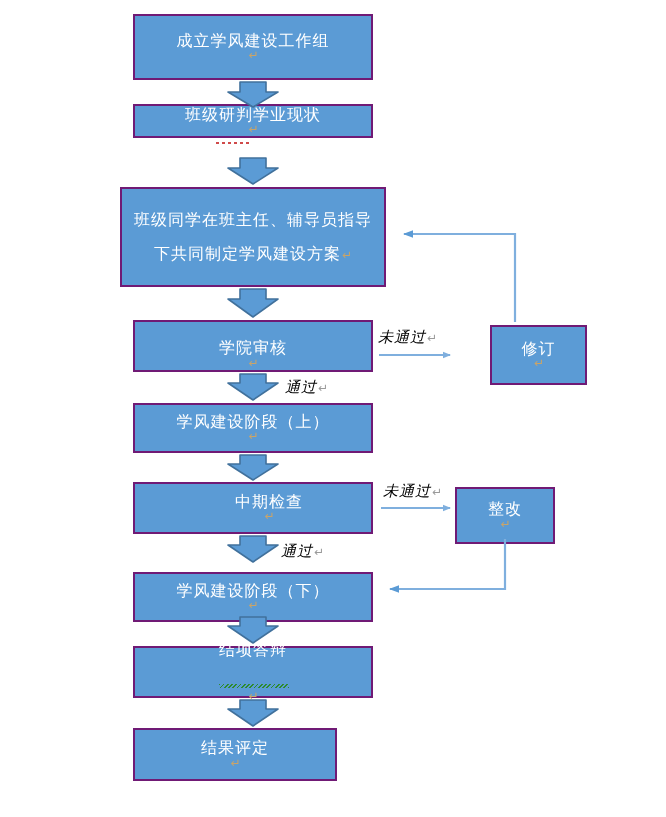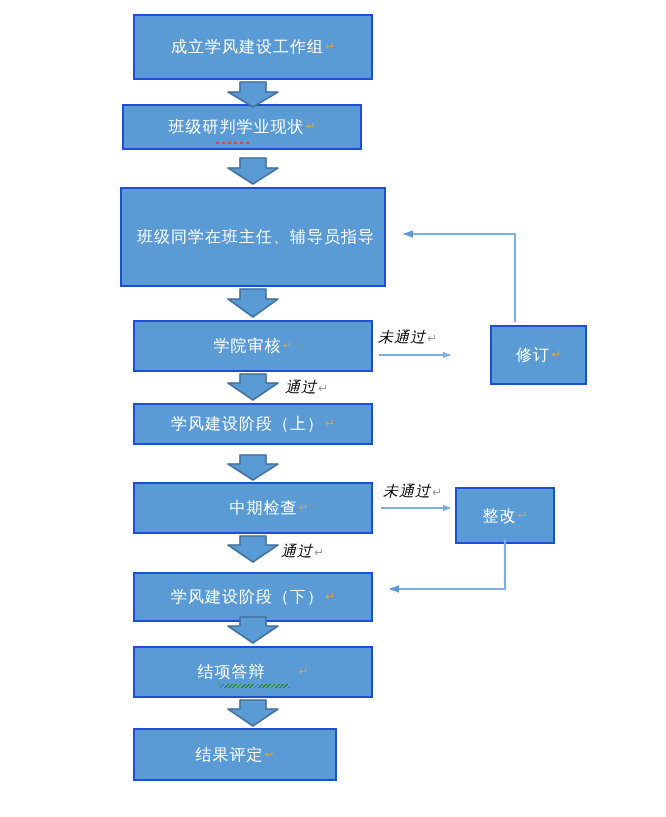--- a/index.html
+++ b/index.html
@@ -15,23 +15,24 @@
     position: relative;
     width: 666px;
     height: 817px;
     background: #ffffff;
     overflow: hidden;
   }
   .node {
     position: absolute;
     box-sizing: border-box;
     background: #5B9BD5;
-    border: 2px solid #1d4ed8;
+    border: 2px solid #701a75;
     color: #FFFFFF;
     display: flex;
+    flex-direction: column;
     align-items: center;
     justify-content: center;
     text-align: center;
     font-size: 16px;
     letter-spacing: 1px;
     line-height: 1.1;
   }
   .node .line {
     display: block;
     white-space: nowrap;
@@ -84,42 +85,43 @@
 </head>
 <body>
 
 <div id="canvas">
 
   <div class="node" style="left:133px; top:14px; width:240px; height:66px;">
     <span class="line">成立学风建设工作组</span>
       <span class="pilcrow">↵</span>
   </div>
 
-  <div class="node" style="left:122px; top:104px; width:240px; height:46px;">
+  <div class="node" style="left:133px; top:104px; width:240px; height:34px;">
     <span class="line">班级研判学业现状</span>
       <span class="pilcrow">↵</span>
   </div>
 
   <div class="dotline" style="left:216px; top:142px; width:34px;"></div>
 
   <div class="node two-line" style="left:120px; top:187px; width:266px; height:100px;">
     <span class="line">班级同学在班主任、辅导员指导</span>
-  </div>
-
-  <div class="node" style="left:133px; top:320px; width:240px; height:52px;">
+    <span class="line"><span>下共同制定学风建设方案</span><span class="pilcrow">↵</span></span>
+  </div>
+
+  <div class="node" style="left:133px; top:320px; width:240px; height:52px;justify-content:flex-end;">
     <span class="line">学院审核</span>
       <span class="pilcrow">↵</span>
   </div>
 
   <div class="node" style="left:455px; top:325px; width:97px; height:60px;margin-left:35px;">
     <span class="line">修订</span>
       <span class="pilcrow">↵</span>
   </div>
 
-  <div class="node" style="left:133px; top:403px; width:240px; height:42px;">
+  <div class="node" style="left:133px; top:403px; width:240px; height:50px;">
     <span class="line">学风建设阶段（上）</span>
       <span class="pilcrow">↵</span>
   </div>
 
   <div class="node" style="left:133px; top:482px; width:240px; height:52px;padding-left:32px;">
     <span class="line">中期检查</span>
       <span class="pilcrow">↵</span>
   </div>
 
   <div class="node" style="left:455px; top:479px; width:100px; height:57px;margin-top:8px;">

